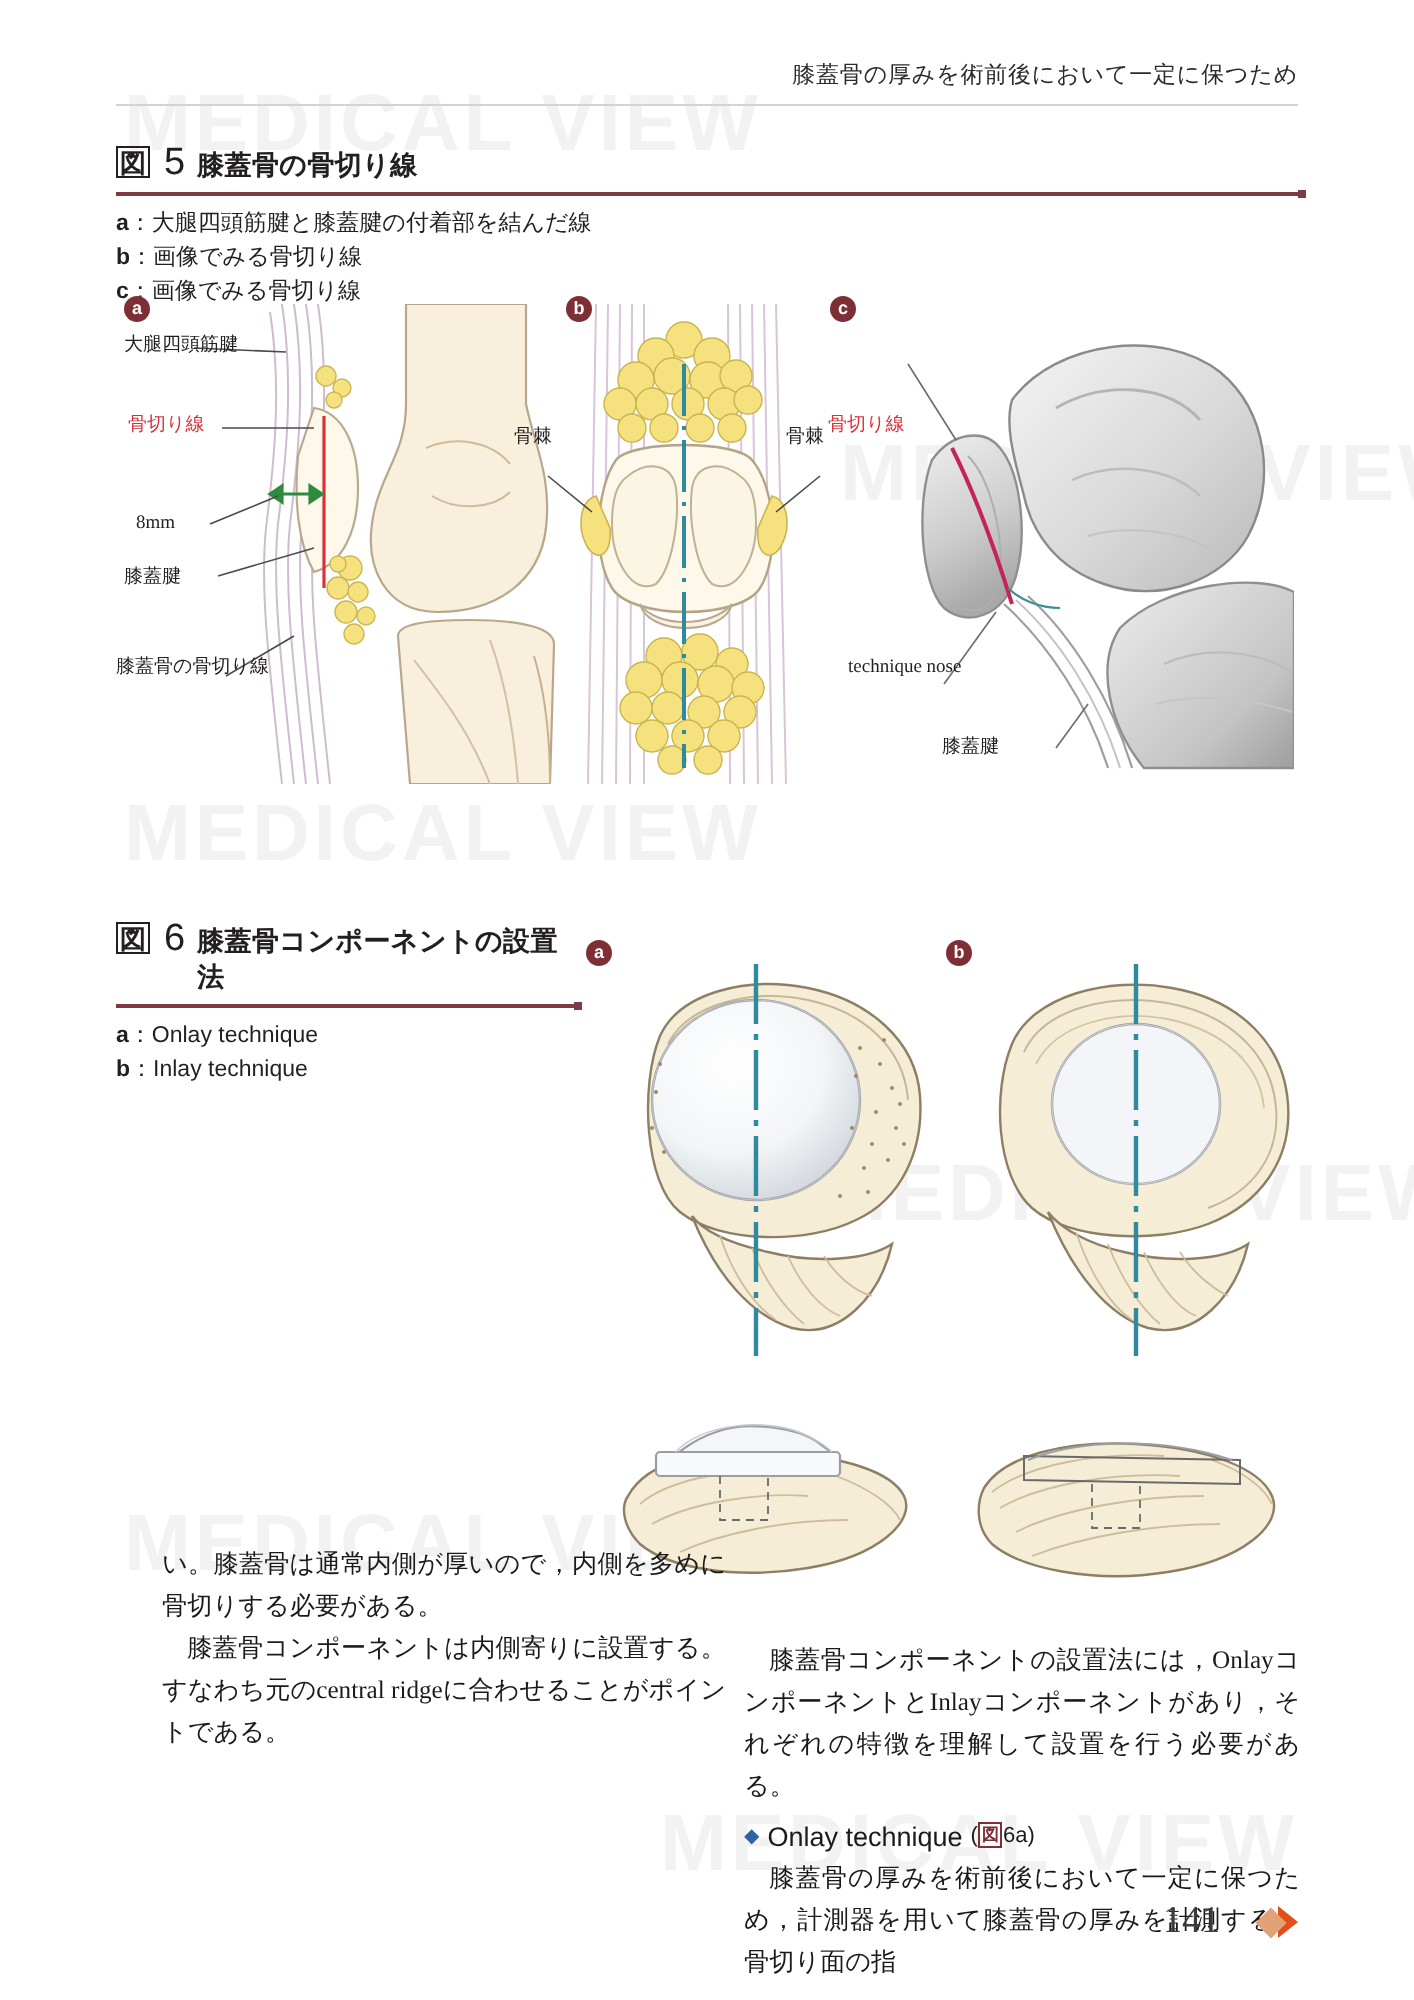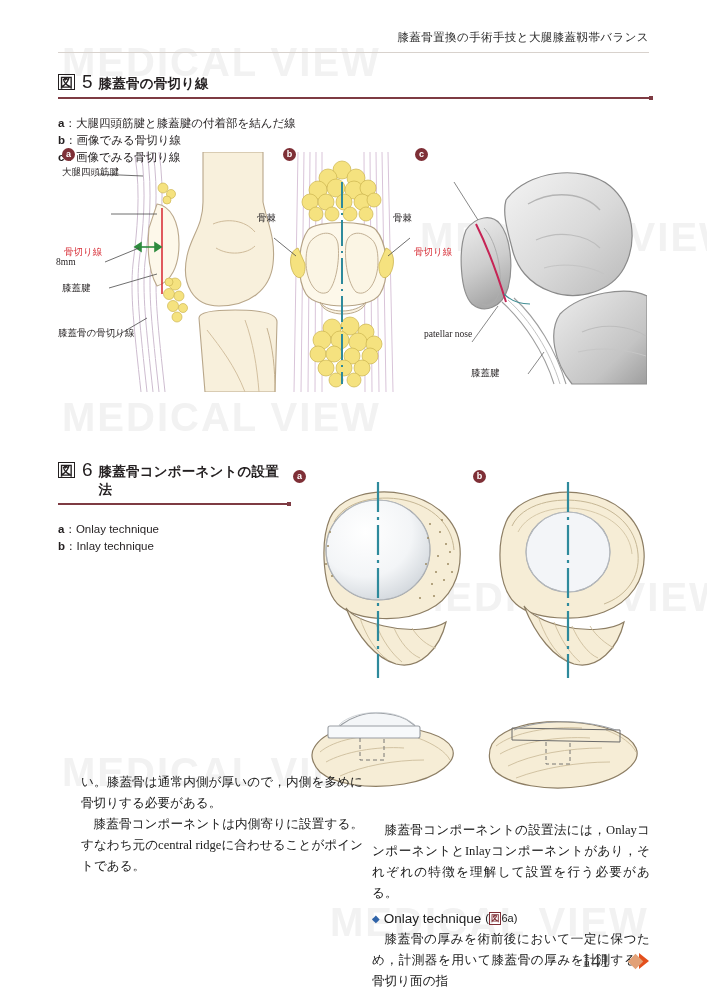--- a/index.html
+++ b/index.html
@@ -41,38 +41,38 @@
   }
   .fig-num-digit{font-size:19px;font-weight:400;color:#231f20;line-height:1;margin-left:1px;}
   .fig-title{font-size:13.5px;font-weight:700;color:#231f20;letter-spacing:.2px;}
   .fig-rule{
     position:relative;height:1.6px;background:#7e3b43;margin-top:4px;
   }
   .fig-rule::after{
     content:"";position:absolute;right:-3px;top:-1.2px;width:4px;height:4px;
     background:#7e3b43;
   }
-  .fig-legend{margin-top:16px;}
+  .fig-legend{margin-top:6px;}
   .fig-legend .li{font-size:11.5px;line-height:17px;color:#231f20;}
   .fig-legend .li b{font-weight:700;}
 
   
   .pmark{
     position:absolute;width:13px;height:13px;border-radius:50%;
     background:#7e2f36;color:#fff;font-size:9px;font-weight:700;
     display:flex;align-items:center;justify-content:center;line-height:1;z-index:6;
     font-family:"Liberation Sans",sans-serif;
   }
 
   
   .alabel{
     position:absolute;font-size:9.5px;color:#231f20;white-space:nowrap;z-index:7;
     font-family:Liberation Serif, serif;
   }
-  .alabel.red{color:#d8313a;margin-top:40px;}
+  .alabel.red{color:#d8313a;}
 
   
   .col{
     position:absolute;font-size:12.6px;line-height:21px;color:#1a1a1a;
     font-family:"Liberation Serif","DejaVu Serif",serif;z-index:5;
   }
   .col p{margin:0;text-align:justify;}
   .indent{text-indent:1em;}
   .sec-head{
     display:flex;align-items:center;gap:6px;margin:14px 0 2px 0;
@@ -117,21 +117,21 @@
 
 <div class="page">
 
   <div class="wm w1">MEDICAL VIEW</div>
   <div class="wm w2">MEDICAL VIEW</div>
   <div class="wm w3">MEDICAL VIEW</div>
   <div class="wm w4">MEDICAL VIEW</div>
   <div class="wm w5">MEDICAL VIEW</div>
   <div class="wm w6">MEDICAL VIEW</div>
 
-  <div class="runhead">膝蓋骨置換の手術手技と大腿膝蓋靱帯バランス</div>
+  <div class="runhead">膝蓋骨の厚みを術前後において一定に保つため</div>
   <div class="runhead-rule"></div>
 
   <div class="figblock" style="left:58px;top:72px;width:592px;">
     <div class="fig-head">
       <span class="fig-num-box">図</span>
       <span class="fig-num-digit">5</span>
       <span class="fig-title">膝蓋骨の骨切り線</span>
     </div>
     <div class="fig-rule"></div>
     <div class="fig-legend">
@@ -195,21 +195,21 @@
       <line x1="2" y1="22" x2="48" y2="24"></line>
       <line x1="16" y1="62" x2="62" y2="62"></line>
       <line x1="10" y1="110" x2="44" y2="96"></line>
       <line x1="14" y1="136" x2="62" y2="122"></line>
       <line x1="18" y1="186" x2="52" y2="166"></line>
     </g>
   </svg>
 
   <div class="alabel" style="left:62px;top:166px;">大腿四頭筋腱</div>
   <div class="alabel red" style="left:64px;top:206px;">骨切り線</div>
-  <div class="alabel" style="left:56px;top:257px;">8mm</div>
+  <div class="alabel" style="left:68px;top:257px;">8mm</div>
   <div class="alabel" style="left:62px;top:282px;">膝蓋腱</div>
   <div class="alabel" style="left:58px;top:327px;">膝蓋骨の骨切り線</div>
 
   <svg class="illus" style="left:272px;top:152px;" width="140" height="240" viewBox="0 0 140 240">
 
     <g stroke="#d9c4d9" stroke-width="1" fill="none">
       <path d="M26 0 L22 240"></path>
         <path d="M32 0 L29 240"></path>
         <path d="M38 0 L36 240"></path>
       <path d="M44 0 L43 240"></path>
@@ -325,21 +325,21 @@
     <path d="M72 138 C78 144, 88 148, 98 148" fill="none" stroke="#3f8d93" stroke-width="1.1"></path>
 
     <g stroke="#6a6a6a" stroke-width=".8" fill="none">
       <line x1="22" y1="26" x2="46" y2="64"></line>
       <line x1="40" y1="186" x2="66" y2="150"></line>
       <line x1="96" y1="218" x2="112" y2="196"></line>
     </g>
   </svg>
 
   <div class="alabel red" style="left:414px;top:206px;">骨切り線</div>
-  <div class="alabel" style="left:424px;top:329px;">patellar nose</div>
+  <div class="alabel" style="left:424px;top:329px;">technique nose</div>
   <div class="alabel" style="left:471px;top:367px;">膝蓋腱</div>
 
   <div class="figblock" style="left:58px;top:460px;width:230px;">
     <div class="fig-head">
       <span class="fig-num-box">図</span>
       <span class="fig-num-digit">6</span>
       <span class="fig-title">膝蓋骨コンポーネントの設置法</span>
     </div>
     <div class="fig-rule"></div>
     <div class="fig-legend">

